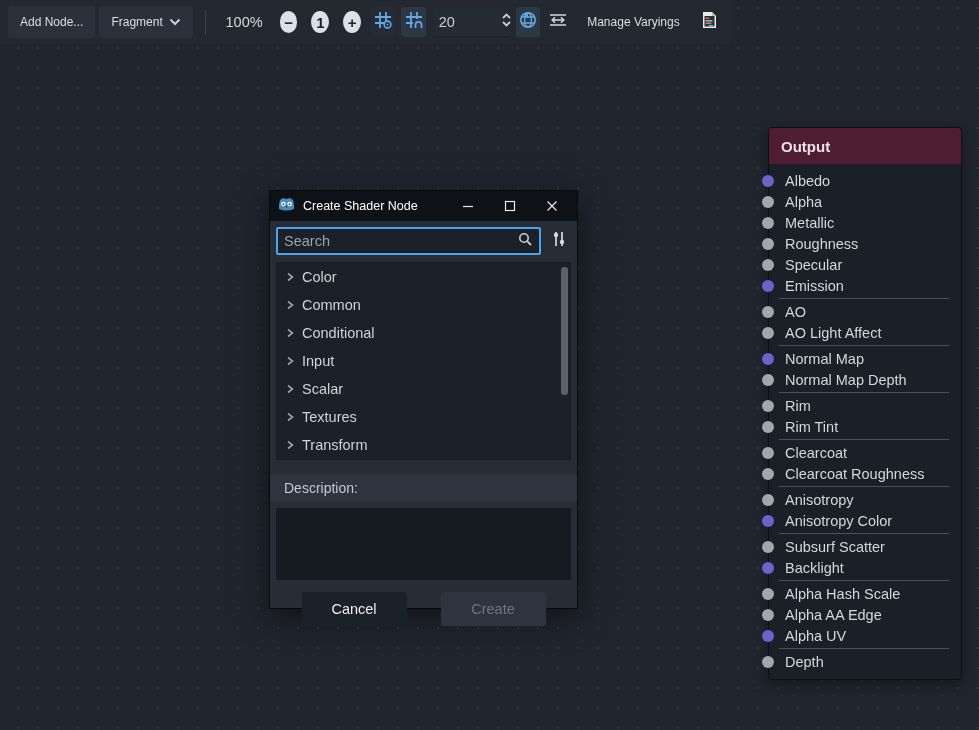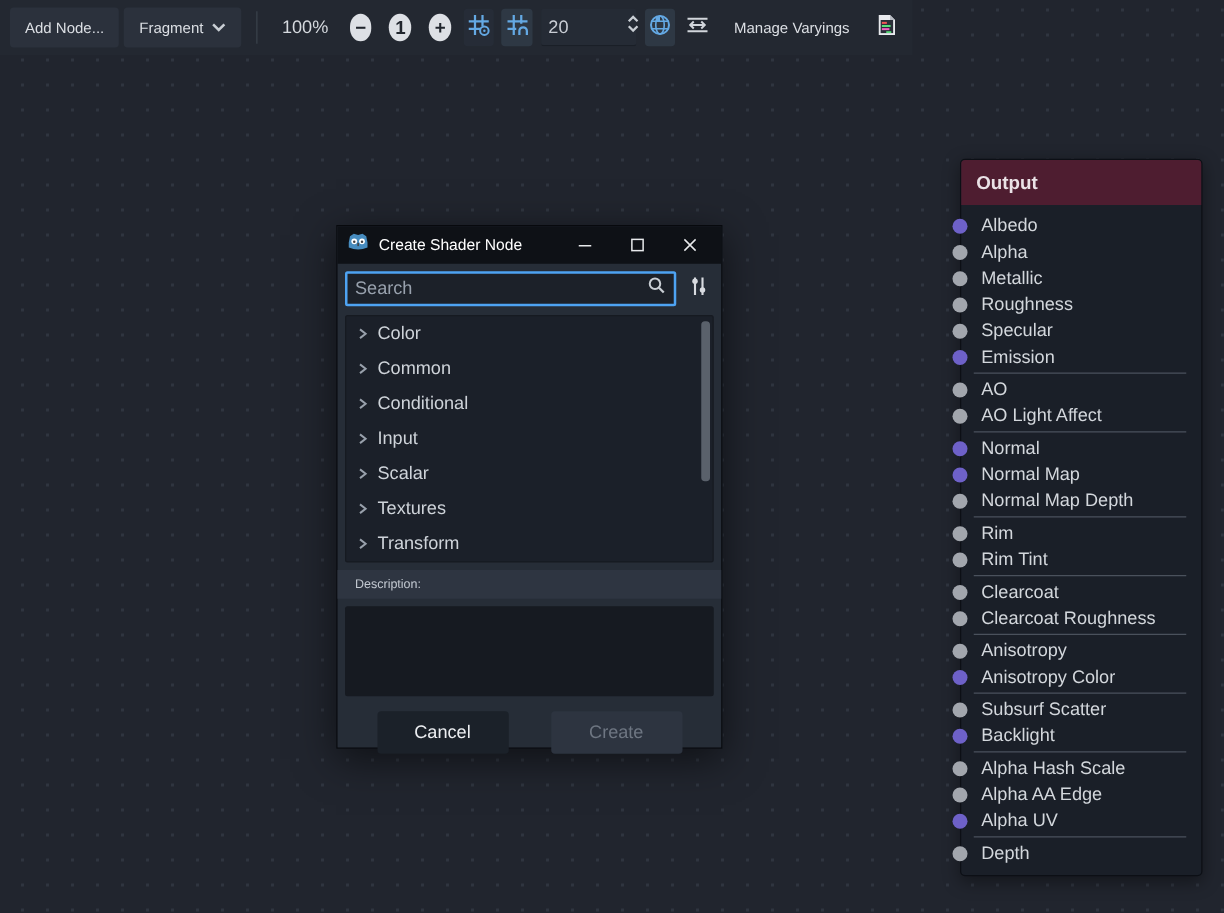--- a/index.html
+++ b/index.html
@@ -44,21 +44,21 @@
     border-bottom:1px solid #1a1f27; border-radius:2px;
     display:flex; align-items:center; justify-content:space-between; padding:0 6px;gap:18px;
   }
   .snap-field input {
     width:44px; background:transparent; border:none; outline:none;
     color:#c9cdd4; font-size:14.5px; font-family:"Liberation Sans", sans-serif;
   }
 
   
   .dialog {
-    position:absolute; left:269px; top:180px; width:309px; height:419px;
+    position:absolute; left:269px; top:190px; width:309px; height:419px;
     background:#262d37; border:1px solid #07090d;
     box-shadow:0 8px 30px rgba(0,0,0,.55);
     display:flex; flex-direction:column;
   }
   .dialog-titlebar {
     height:30px; background:#0e1116; display:flex; align-items:center;
     padding:0 8px; gap:8px; flex:0 0 auto;
   }
   .dialog-title { color:#ffffff; font-size:12.5px; flex:1 1 auto; }
   .win-btn {
@@ -90,22 +90,22 @@
   .scrollbar {
     position:absolute; right:2px; top:2px; width:7px; height:192px;
     border-radius:3px;
   }
   .scroll-thumb {
     position:absolute; left:0; top:2px; width:7px; height:128px;
     background:#5a616b; border-radius:3px;
   }
 
   .desc-label-band {
-    background:#2e3541; padding:6px 8px; font-size:10px; color:#c3c9d1;
-    margin:0 -6px 6px -6px; padding-left:14px;
+    background:#2e3541; padding:6px 8px; font-size:14px; color:#c3c9d1;
+    margin:8px -6px 6px -6px; padding-left:14px;
   }
   .desc-area {
     height:72px; background:#161a21; border-radius:2px; margin-bottom:10px;
   }
   .btn-row {
     display:flex; justify-content:center; gap:34px; padding:2px 0 4px 0;
   }
   .dlg-btn {
     width:105px; height:34px; border:none; border-radius:3px;
     font-size:14.5px; font-family:"Liberation Sans", sans-serif;
@@ -385,24 +385,20 @@
         <span class="port-dot" style="background: rgb(162, 166, 173);"></span>
         <span>AO</span>
       </div>
       <div class="port-row">
         <span class="port-dot" style="background: rgb(162, 166, 173);"></span>
         <span>AO Light Affect</span>
       </div>
       <div class="port-separator"></div>
       <div class="port-row">
         <span class="port-dot" style="background: rgb(110, 97, 200);"></span>
-        <span>Normal</span>
-      </div>
-      <div class="port-row">
-        <span class="port-dot" style="background: rgb(110, 97, 200);"></span>
         <span>Normal Map</span>
       </div>
       <div class="port-row">
         <span class="port-dot" style="background: rgb(162, 166, 173);"></span>
         <span>Normal Map Depth</span>
       </div>
       <div class="port-separator"></div>
       <div class="port-row">
         <span class="port-dot" style="background: rgb(162, 166, 173);"></span>
         <span>Rim</span>

